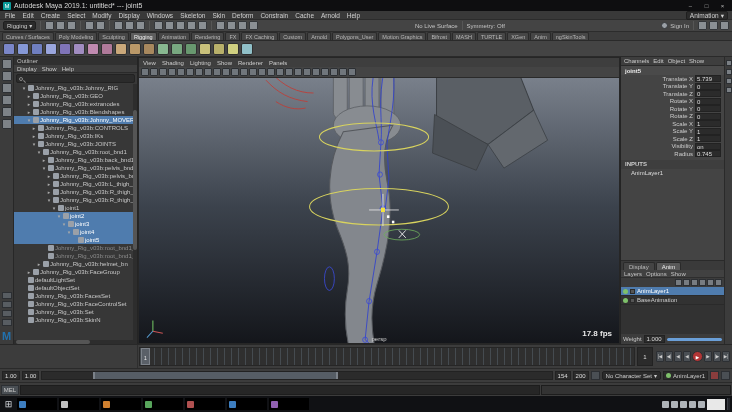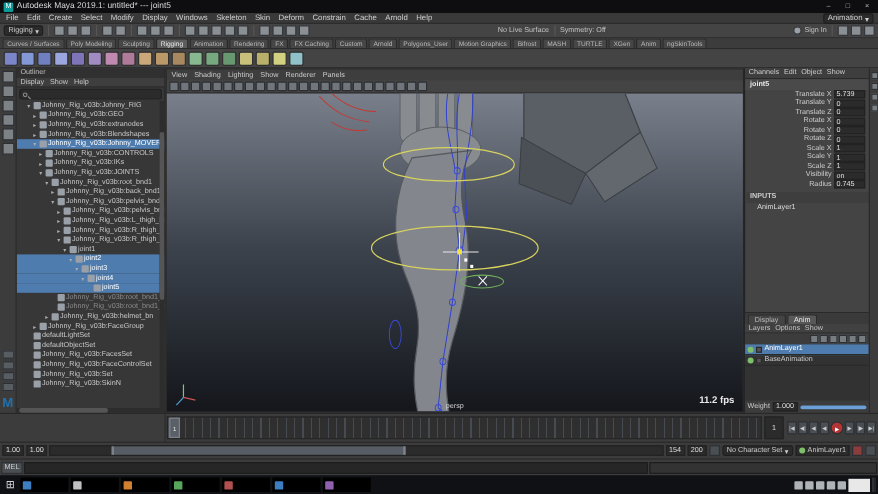--- a/index.html
+++ b/index.html
@@ -583,21 +583,21 @@
             <line x1="269" y1="142" x2="262" y2="149" stroke="#fff" stroke-width="0.8"></line>
           </g>
           <ellipse cx="238" cy="252" rx="7" ry="3" fill="none" stroke="#ddd" stroke-width="0.8"></ellipse>
 
           <g stroke-width="1">
             <line x1="14" y1="236" x2="14" y2="226" stroke="#77cc66"></line>
             <line x1="14" y1="236" x2="24" y2="238" stroke="#cc5555"></line>
             <line x1="14" y1="236" x2="8" y2="242" stroke="#5599cc"></line>
           </g>
         </svg>
-        <div class="fps">11.2 fps</div>
+        <div class="fps">17.8 fps</div>
         <div class="cam-label">persp</div>
       </div>
     </div>
 
     <div id="channelcol">
       <div id="channelbox">
         <div class="cb-menus">
           <span>Channels</span>
             <span>Edit</span>
             <span>Object</span>

